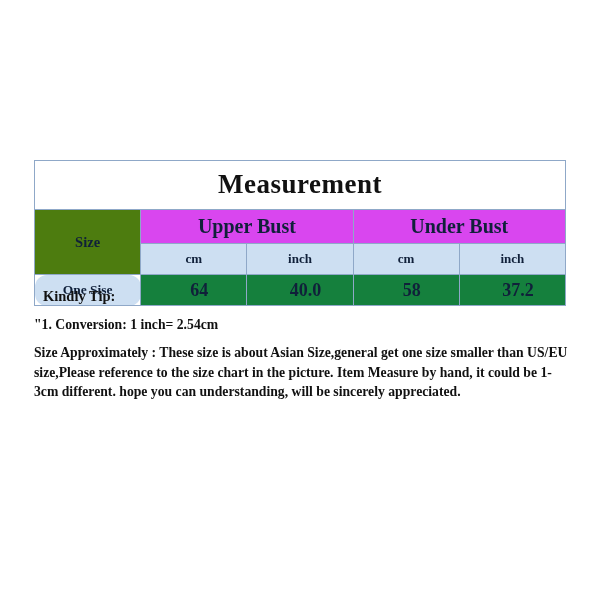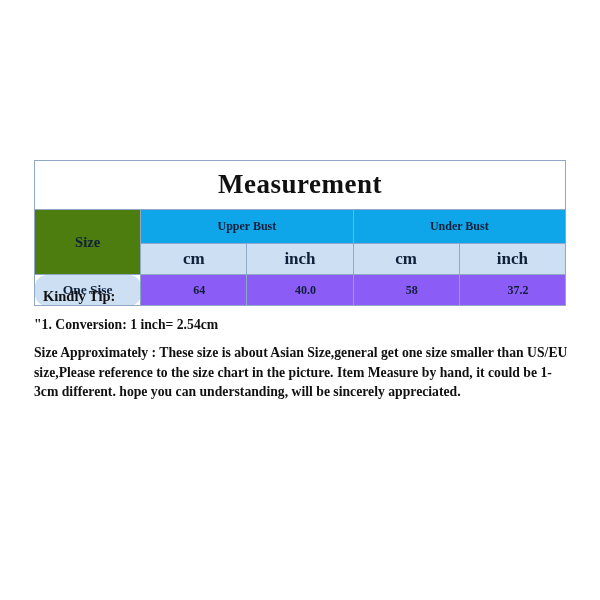--- a/index.html
+++ b/index.html
@@ -40,51 +40,51 @@
   .title-cell {
     background: #ffffff;
     font-size: 27px;
     font-weight: bold;
     letter-spacing: 0.5px;
     height: 42px;
     padding: 2px 0 4px 0;
     color: #111111;
   }
   .hdr {
-    background: #0ea5e9;
+    background: #d946ef;
     font-weight: bold;
-    font-size: 12px;
+    font-size: 20px;
     height: 31px;
     color: #10203a;
   }
   .hdr-sub {
     background: #cddff2;
     font-weight: bold;
-    font-size: 17px;
+    font-size: 13px;
     height: 28px;
     color: #10203a;
   }
   .size-cell {
     background: #4d7c0f;
     font-weight: bold;
     font-size: 14.5px;
     color: #10203a;
   }
   .row-label {
     background: #cddff2;
     font-weight: bold;
     font-size: 13.5px;
     height: 28px;
     color: #10203a;
     border-radius: 12px;
   }
   .val {
-    background: #8b5cf6;
+    background: #15803d;
     font-weight: bold;
-    font-size: 12px;
+    font-size: 18px;
     color: #10203a;
     padding-left: 12px;
   }
   .kindly {
     position: absolute;
     left: 34px;
     top: 288px;
     font-size: 14.5px;
     font-weight: bold;
     color: #111111;

